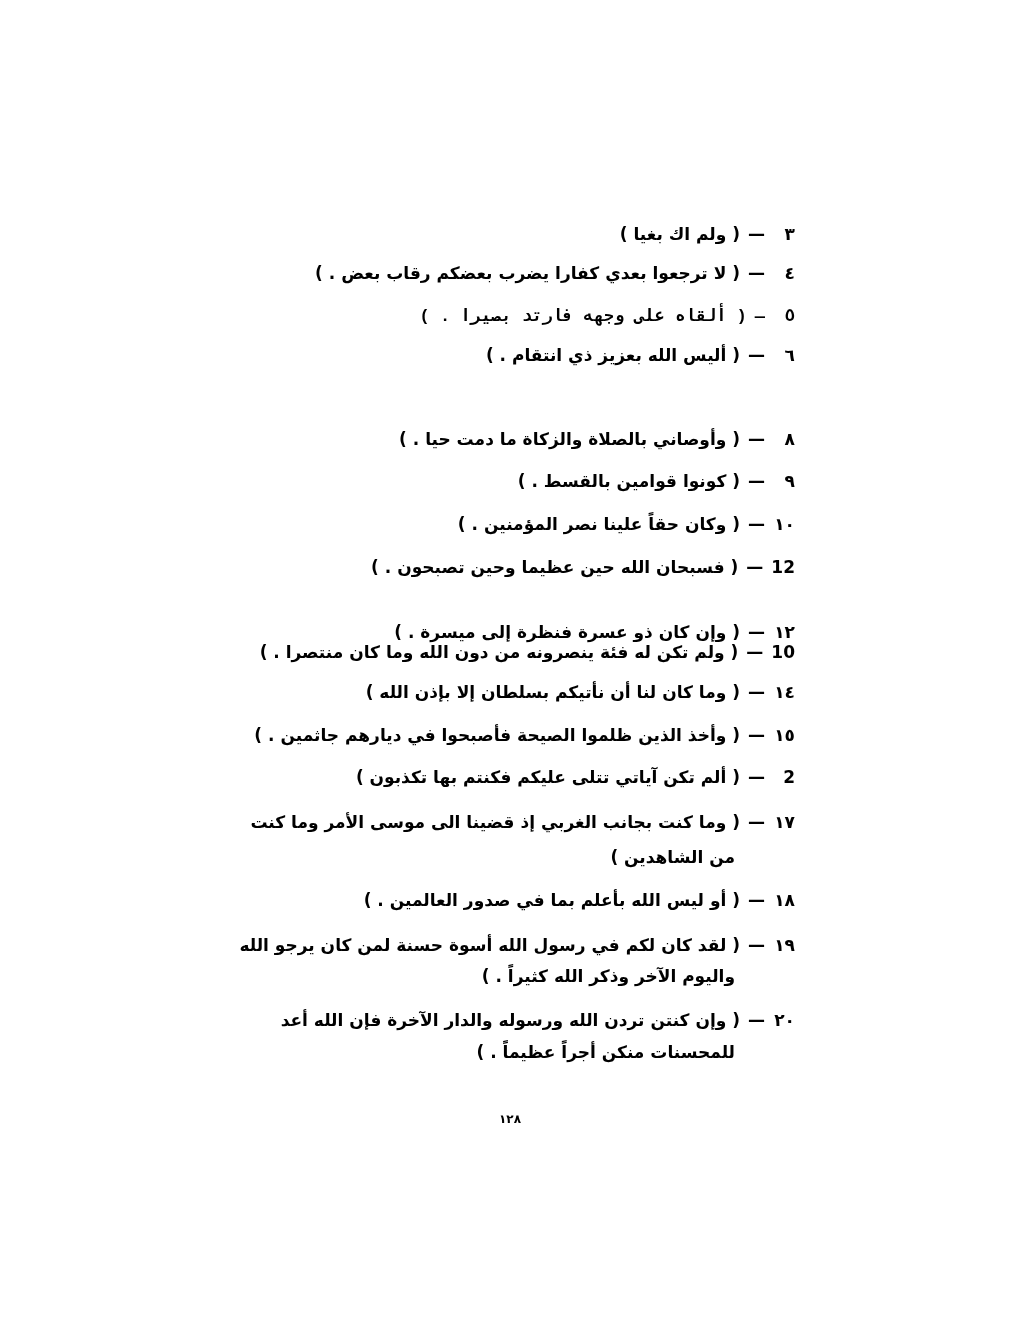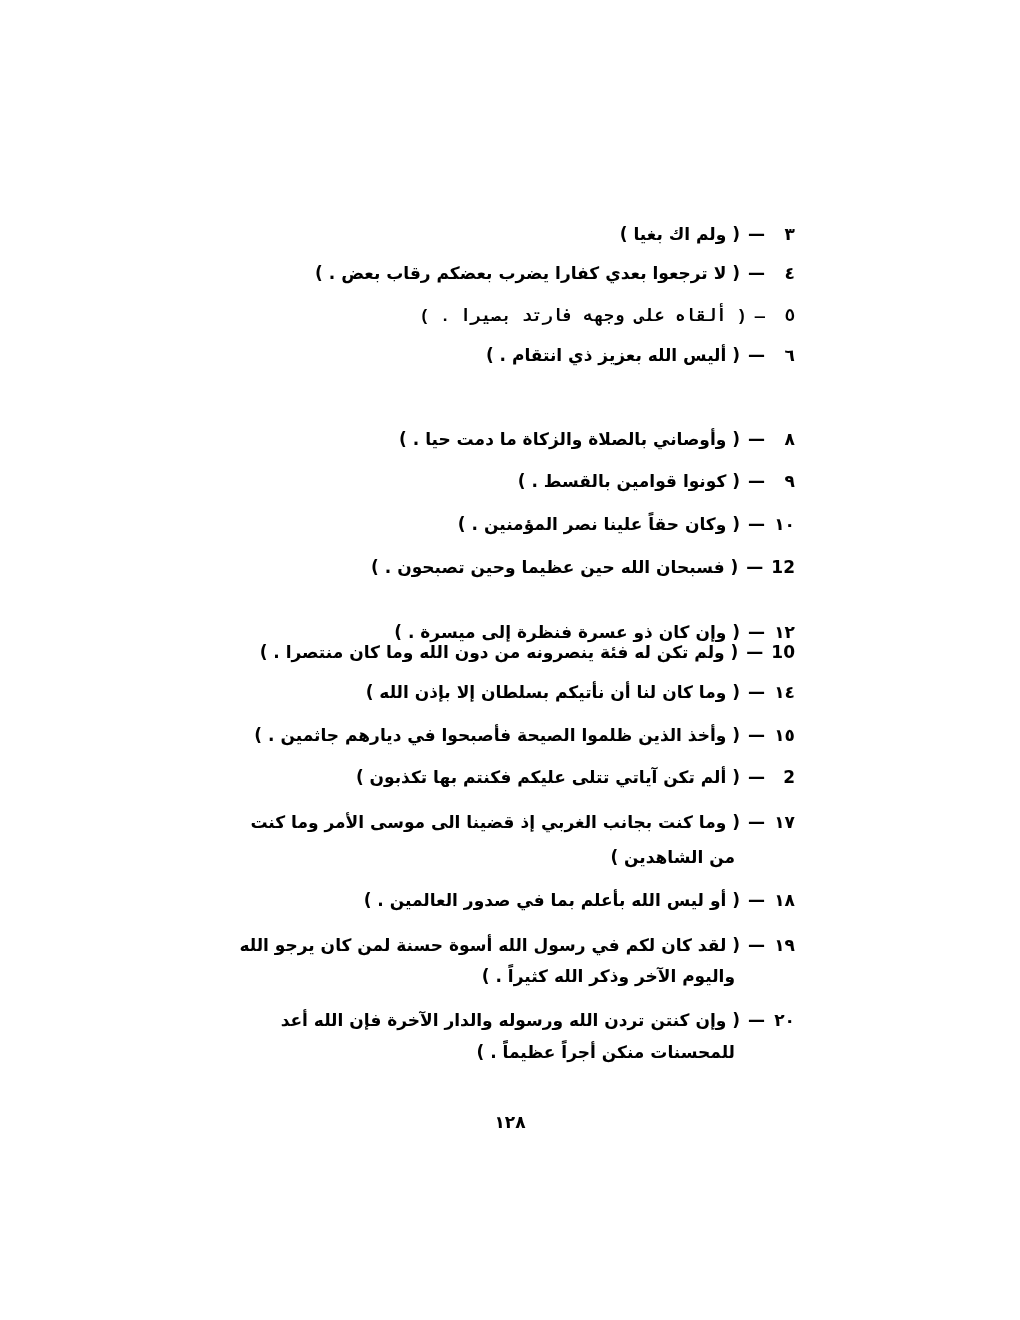--- a/index.html
+++ b/index.html
@@ -51,21 +51,21 @@
       font-size: 17px;
       font-weight: bold;
       line-height: 28px;
     }
     .page-number {
       position: absolute;
       top: 1112px;
       left: 0;
       width: 1020px;
       text-align: center;
-      font-size: 17px;
+      font-size: 12px;
       font-weight: bold;
       direction: rtl;
     }
   </style>
 </head>
 <body>
 
 <div class="page">
 
   <div class="line" style="top:220px;">

